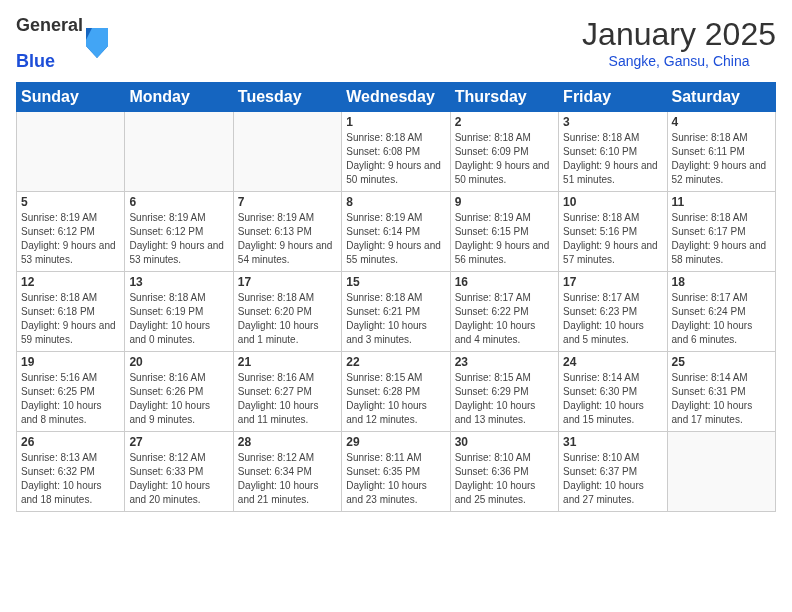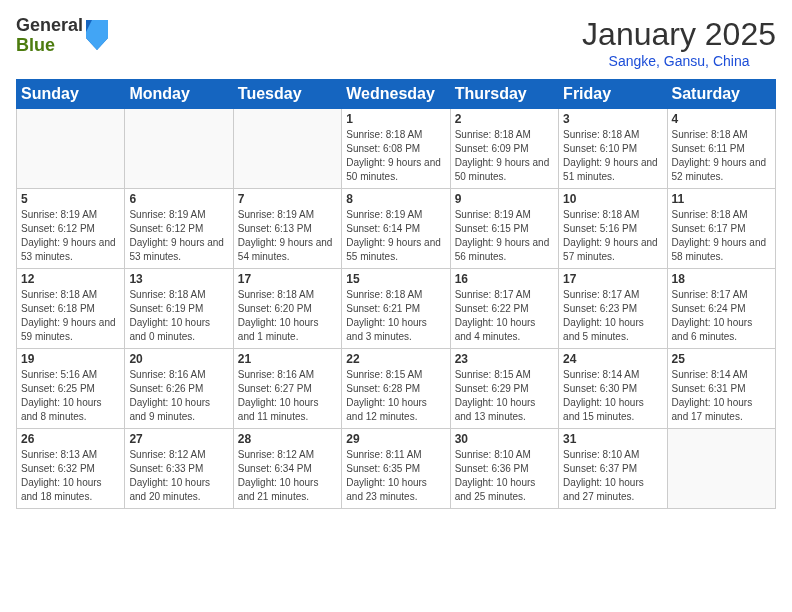--- a/index.html
+++ b/index.html
@@ -86,21 +86,21 @@
   </style>
 </head>
 <body>
 
 <div class="page">
   <div class="header">
     <div class="logo">
       <div style="display:flex;align-items:center;">
         <div class="logo-text">
           <span style="font-size:18px;font-weight:bold;color:#333;line-height:1.1;">General</span>
-          <span style="font-size:18px;font-weight:bold;color:#4d7c0f;line-height:1.1;">Blue</span>
+          <span style="font-size:18px;font-weight:bold;color:#1d4ed8;line-height:1.1;margin-top:16px;">Blue</span>
         </div>
         <div style="margin-left:3px;margin-top:2px;">
           <svg width="22" height="30" viewBox="0 0 22 30">
             <polygon points="0,0 22,0 22,18 11,30 0,18" fill="#1565c0"></polygon>
             <polygon points="6,0 22,0 22,18 11,30 0,18 0,12" fill="#42a5f5"></polygon>
           </svg>
         </div>
       </div>
     </div>
     <div class="title-block">

